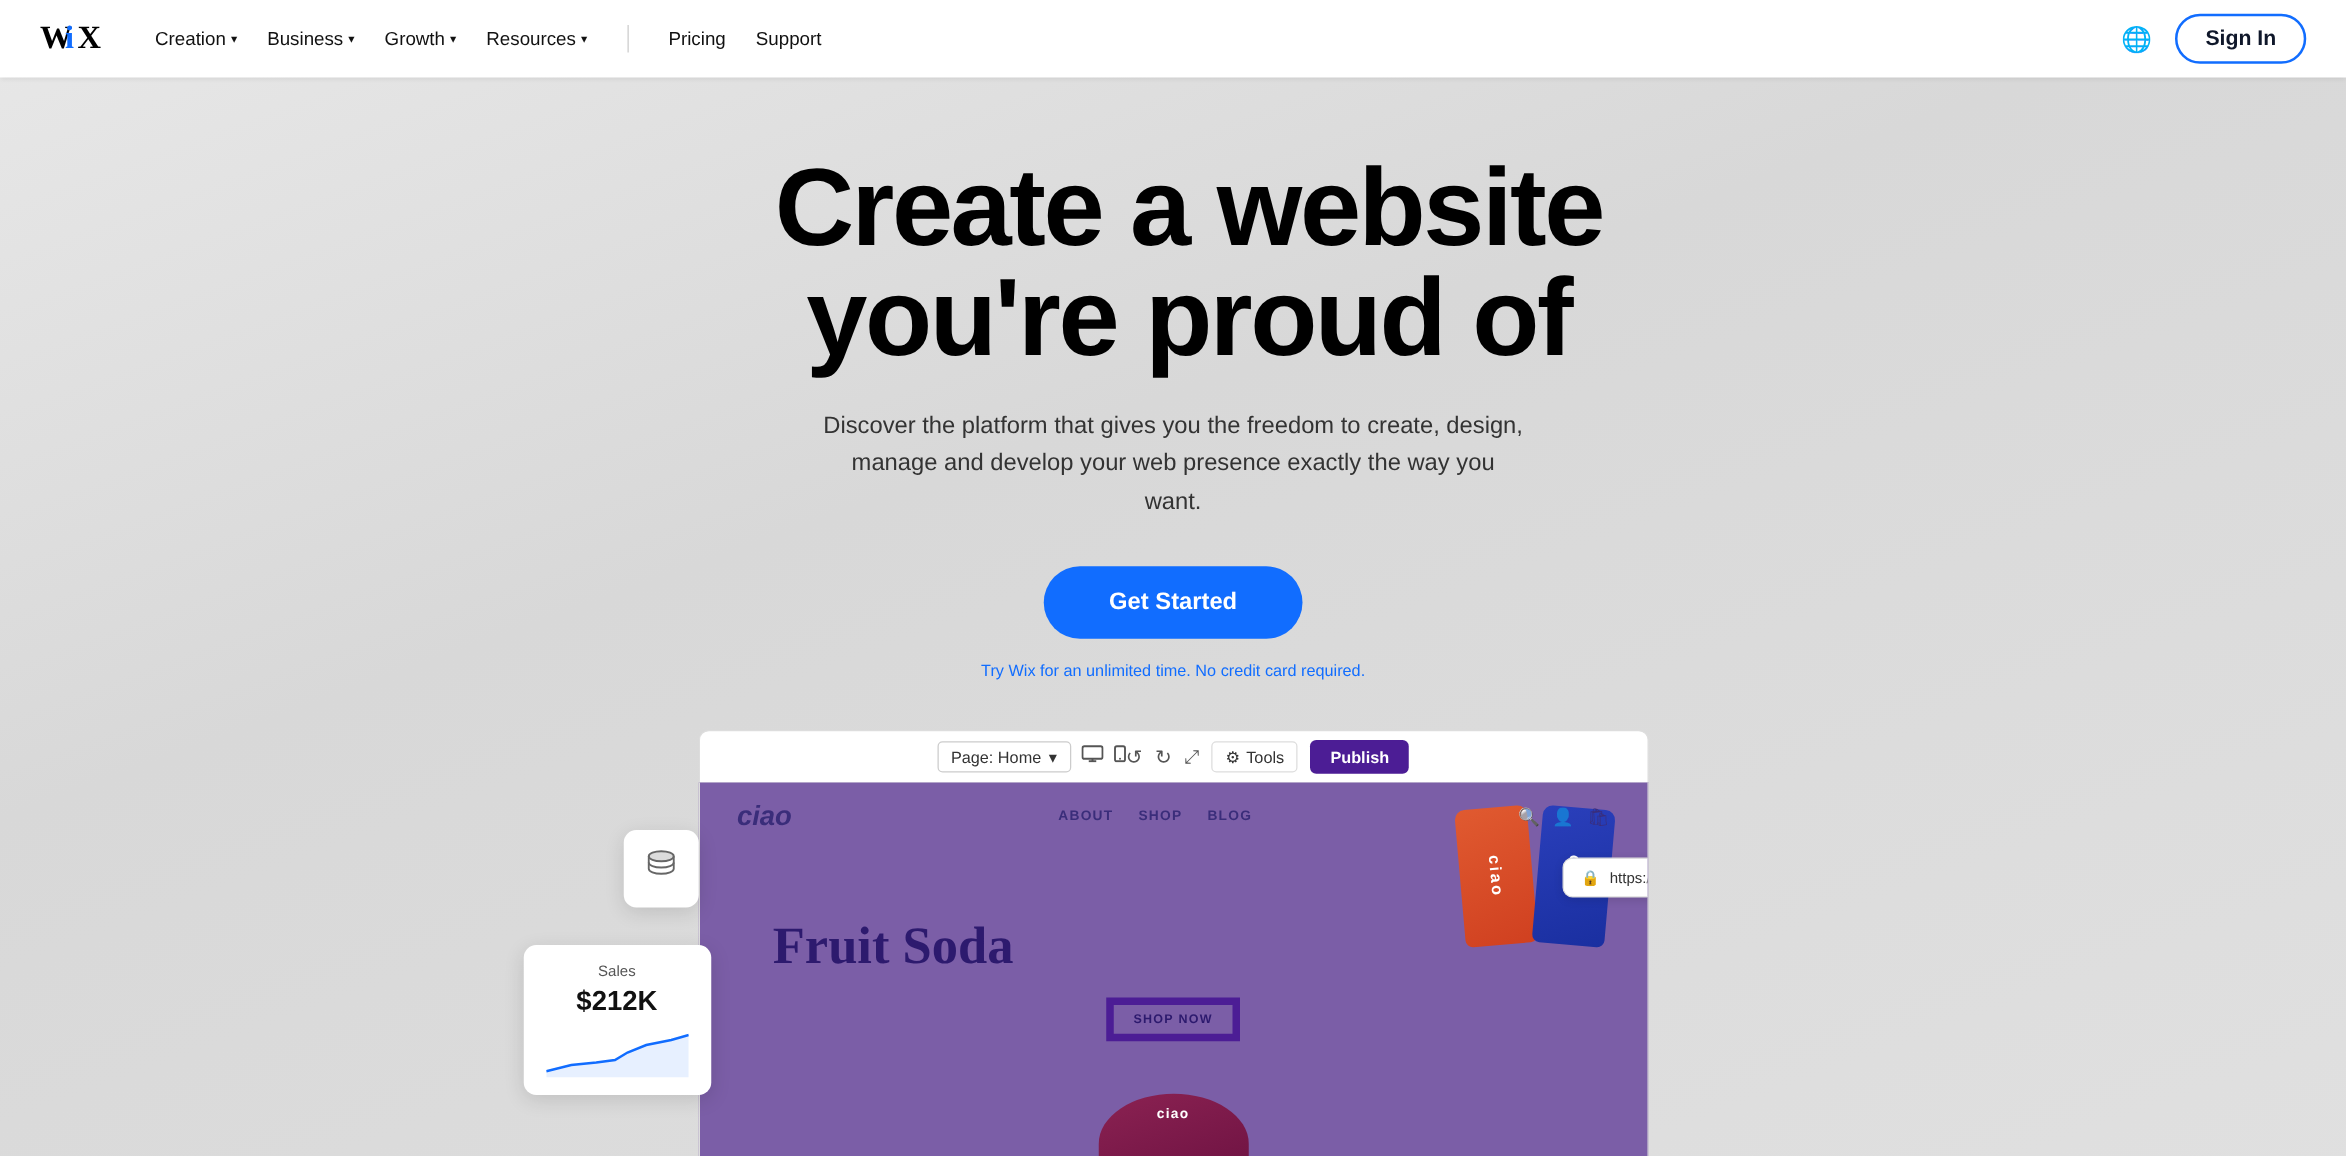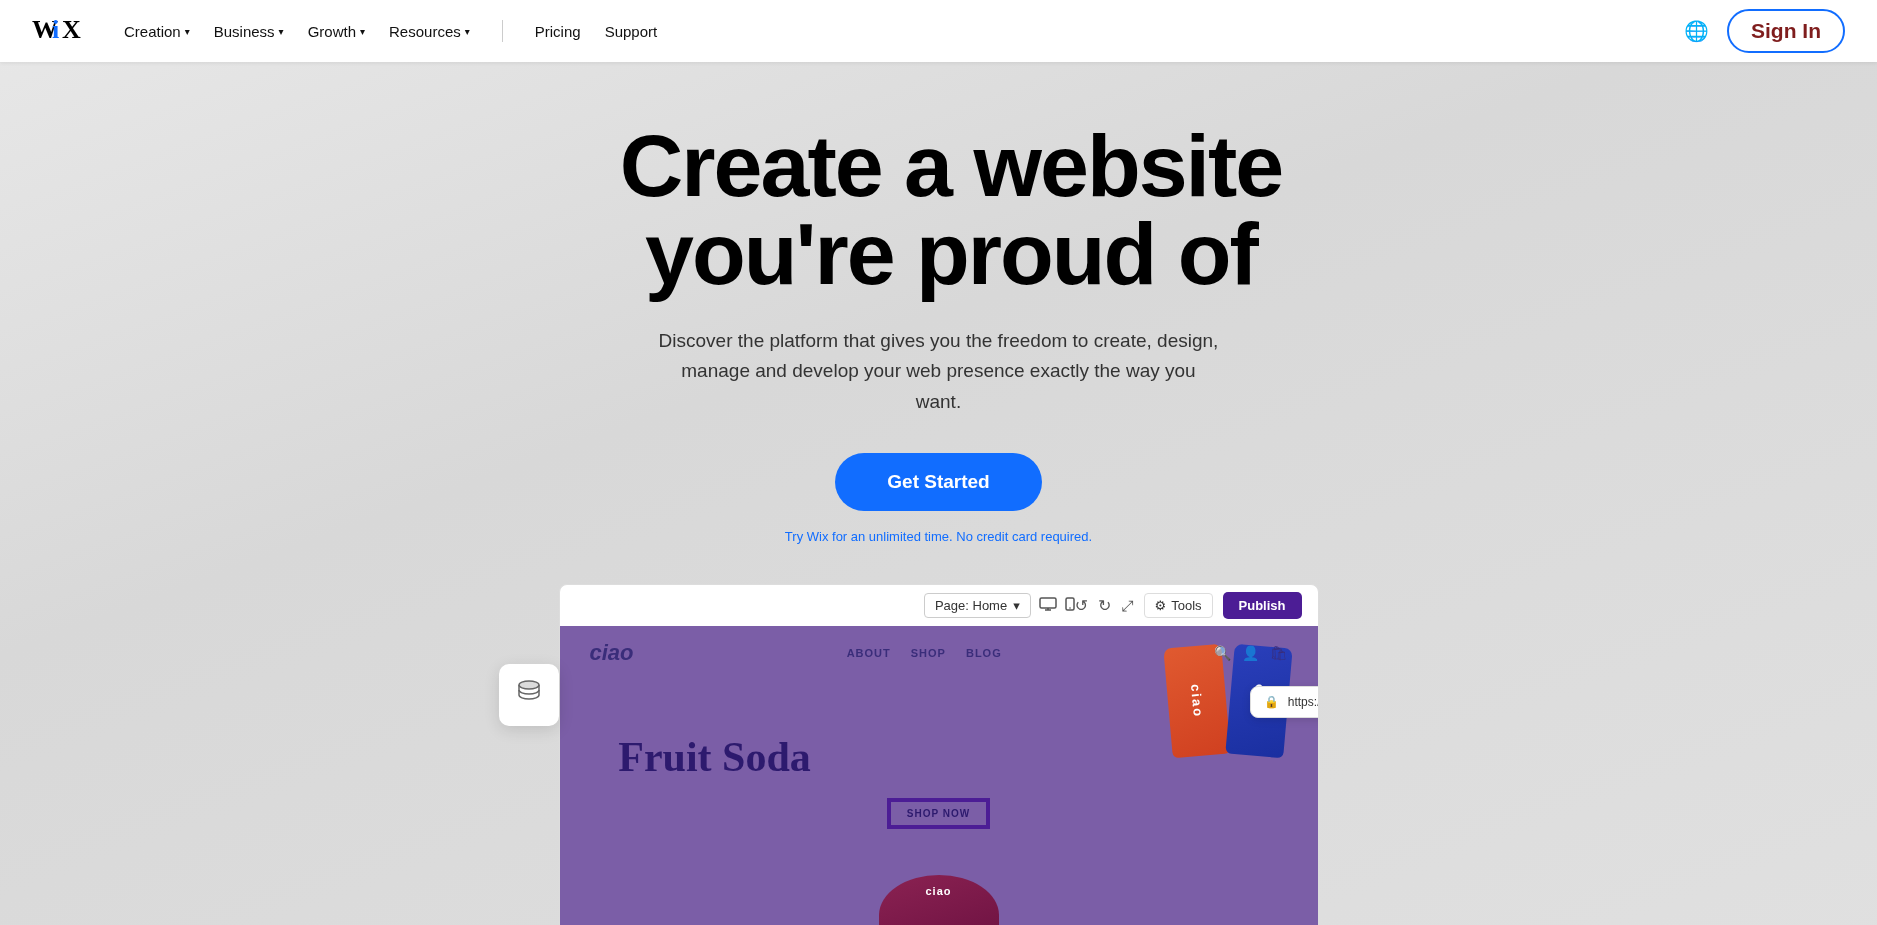--- a/index.html
+++ b/index.html
@@ -18,22 +18,22 @@
     .wix-logo { font-size: 28px; font-weight: 900; color: #000; letter-spacing: -1px; }
     .nav-links { display: flex; align-items: center; gap: 24px; }
     .nav-link {
       font-size: 15px; color: #111; text-decoration: none; cursor: pointer;
       display: flex; align-items: center; gap: 4px;
     }
     .nav-divider { width: 1px; height: 22px; background: #ccc; margin: 0 8px; }
     .nav-right { display: flex; align-items: center; gap: 18px; }
     .globe-icon { font-size: 20px; color: #333; cursor: pointer; }
     .sign-in-btn {
-      border: 2px solid #116dff; color: #7f1d1d; background: transparent;
-      padding: 8px 22px; border-radius: 24px; font-size: 21px; font-weight: 600;
+      border: 2px solid #116dff; color: #0f172a; background: transparent;
+      padding: 8px 22px; border-radius: 24px; font-size: 17px; font-weight: 600;
       cursor: pointer;
     }
 
     
     .hero {
       padding-top: 62px;
       background: linear-gradient(160deg, #e8e8e8 0%, #d8d8d8 40%, #e0e0e0 100%);
       min-height: 925px;
       display: flex; flex-direction: column; align-items: center;
       text-align: center;
@@ -63,21 +63,21 @@
       width: 760px;
       display: flex; flex-direction: column; align-items: center;
     }
 
     
     .editor-toolbar {
       background: #fff;
       border: 1px solid #ddd;
       border-bottom: none;
       border-radius: 8px 8px 0 0;
-      display: flex; align-items: center; justify-content: flex-end;
+      display: flex; align-items: center; justify-content: center;
       padding: 0 16px; height: 42px;
       width: 100%;
       font-size: 13px; color: #333;
     }
     .toolbar-left { display: flex; align-items: center; gap: 8px; }
     .page-selector {
       border: 1px solid #ccc; border-radius: 4px; padding: 4px 10px;
       font-size: 13px; display: flex; align-items: center; gap: 6px;
     }
     .toolbar-icons { display: flex; gap: 8px; align-items: center; }
@@ -117,21 +117,21 @@
     .site-nav-icons { display: flex; gap: 10px; align-items: center; }
     .site-nav-icon { color: #3a2d7a; font-size: 14px; }
 
     
     .site-hero { padding: 55px 30px 20px; position: relative; }
     .site-hero-title {
       color: #2d1a6e; font-size: 42px; font-weight: 700;
       font-family: Georgia, serif; line-height: 1.2; max-width: 250px;
     }
     .site-shop-btn {
-      border: 4px solid #4c1d95; color: #2d1a6e; background: transparent;
+      border: 6px solid #4c1d95; color: #2d1a6e; background: transparent;
       padding: 6px 16px; font-size: 10px; font-weight: 600; letter-spacing: 1px;
       margin-top: 16px; display: inline-block; cursor: pointer;
     }
 
     
     .soda-cans {
       position: absolute; right: 30px; top: 20px;
       display: flex; align-items: flex-end; gap: 4px;
     }
     .can {
@@ -240,20 +240,30 @@
       <span class="db-icon">
         <svg width="32" height="32" viewBox="0 0 32 32" fill="none">
           <ellipse cx="16" cy="9" rx="10" ry="4" fill="#888" opacity="0.3"></ellipse>
           <ellipse cx="16" cy="9" rx="10" ry="4" stroke="#666" stroke-width="1.5" fill="none"></ellipse>
           <path d="M6 9v5c0 2.2 4.5 4 10 4s10-1.8 10-4V9" stroke="#666" stroke-width="1.5" fill="none"></path>
           <path d="M6 14v5c0 2.2 4.5 4 10 4s10-1.8 10-4v-5" stroke="#666" stroke-width="1.5" fill="none"></path>
         </svg>
       </span>
     </div>
 
+    <div class="sales-widget">
+      <div class="sales-label">Sales</div>
+      <div class="sales-amount">$212K</div>
+      <div class="sales-chart">
+        <svg width="114" height="40" viewBox="0 0 114 40">
+          <polyline points="0,35 20,30 40,28 55,26 65,20 80,14 100,10 114,6" fill="none" stroke="#116dff" stroke-width="2"></polyline>
+          <polyline points="0,35 20,30 40,28 55,26 65,20 80,14 100,10 114,6 114,40 0,40" fill="rgba(17,109,255,0.1)" stroke="none"></polyline>
+        </svg>
+      </div>
+    </div>
 
     <div class="editor-toolbar">
       <div class="toolbar-left">
         <div class="page-selector">
           <span>Page: Home</span>
           <span>▾</span>
         </div>
         <div class="toolbar-icons">
           <span class="toolbar-icon">
             <svg width="18" height="14" viewBox="0 0 18 14" fill="none">

